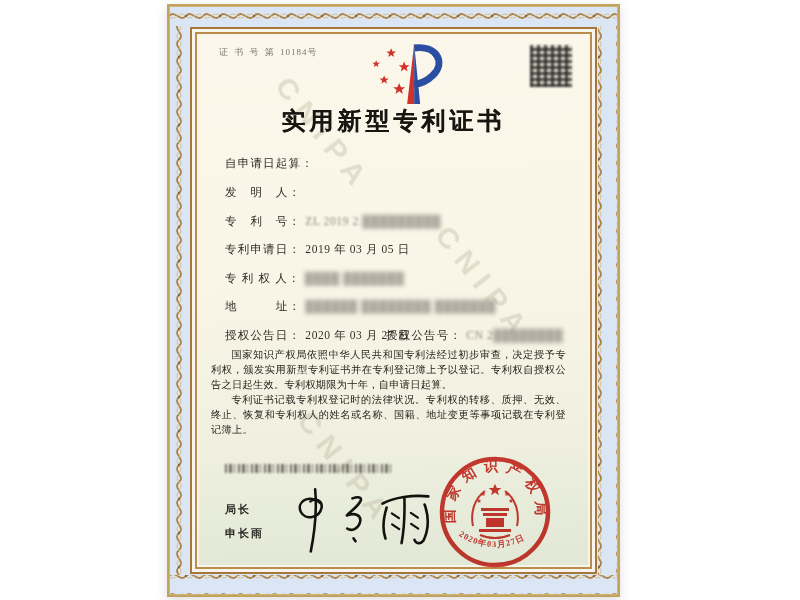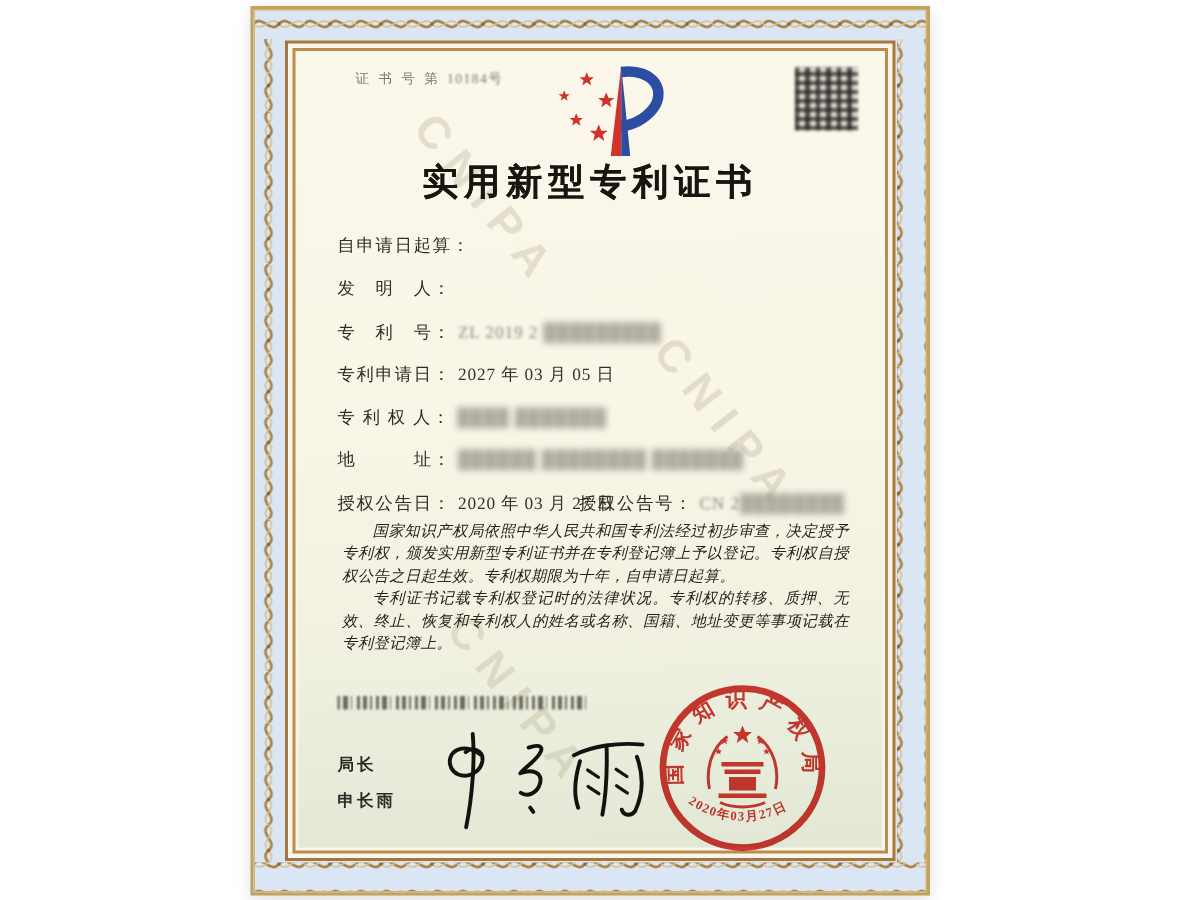--- a/index.html
+++ b/index.html
@@ -19,21 +19,21 @@
 
   
   .paper { position:absolute; inset:2px; overflow:hidden;
            background:linear-gradient(178deg,#fbf7ea 0%,#f9f5e7 45%,#f2f1e1 72%,#e8ecda 88%,#e2e7d6 100%); }
 
   .wm { position:absolute; font-family:"Liberation Sans","DejaVu Sans",sans-serif;
         font-size:30px; font-weight:700; letter-spacing:9px;
         color:rgba(183,173,148,.34); transform:rotate(52deg); transform-origin:left top;
         white-space:nowrap; z-index:0; filter:blur(.4px); }
 
-  .cert-no { position:absolute; left:38px; top:10px; font-size:9px; letter-spacing:2px;
+  .cert-no { position:absolute; left:20px; top:10px; font-size:9px; letter-spacing:2px;
              color:#7b776e; z-index:2; }
   .cert-no .num { filter:blur(.7px); letter-spacing:1px; }
 
   .qr { position:absolute; right:16px; top:9px; width:42px; height:42px; z-index:2;
         background:
           repeating-linear-gradient(0deg, rgba(45,45,45,.95) 0 3px, rgba(240,238,230,.9) 3px 6px),
           repeating-linear-gradient(90deg, #30302e 0 3px, #e8e6de 3px 7px);
         background-blend-mode:multiply; filter:blur(1px); opacity:.85; }
 
   .logo { position:absolute; left:50%; top:6px; transform:translateX(-46%); z-index:2; }
@@ -43,23 +43,23 @@
            z-index:2; text-shadow:0 0 .4px #333; }
 
   .row { position:absolute; left:26px; height:14px; font-size:11.5px; color:#33302a;
          letter-spacing:1.2px; white-space:nowrap; z-index:2; }
   .row .lab { color:#2f2c26; }
   .row .val { letter-spacing:.6px; }
   .v-semi  { filter:blur(1.2px); color:#8f8b81; }
   .v-smudge{ filter:blur(2.3px); color:rgba(150,146,136,.75); letter-spacing:-1px; }
   .g2 { position:absolute; left:161px; top:0; }
 
-  .body-text { position:absolute; left:29px; right:22px; top:311px; z-index:2;
+  .body-text { position:absolute; left:12px; right:22px; top:311px; z-index:2;
                font-size:10.2px; line-height:15px; letter-spacing:.3px; color:#26231d;
-               text-align:justify; filter:blur(.35px);font-style:italic; }
+               text-align:justify; filter:blur(.35px); }
   .body-text p { text-indent:2em; }
 
   .barcode { position:absolute; left:26px; top:428px; width:168px; height:9px; z-index:2;
              background:repeating-linear-gradient(90deg,#47453f 0 2px,transparent 2px 4px,#47453f 4px 7px,transparent 7px 9px,#47453f 9px 10px,transparent 10px 13px);
              filter:blur(.8px); opacity:.78; }
 
   .officer { position:absolute; left:26px; top:466px; z-index:2;
              font-family:Liberation Mono, monospace; }
   .officer .t { font-size:11px; font-weight:700; color:#2c2a25; letter-spacing:2px; }
   .officer .n { margin-top:9px; font-size:11px; font-weight:700; color:#2c2a25; letter-spacing:2px;text-align:center; }
@@ -135,21 +135,21 @@
           <div class="row" style="top:149px;">
             <span class="lab">发　明　人：</span>
             <span class="val"></span>
           </div>
           <div class="row" style="top:178px;">
             <span class="lab">专　利　号：</span>
             <span class="val v-semi">ZL 2019 2 </span><span class="val v-smudge">█████████</span>
           </div>
           <div class="row" style="top:206px;">
             <span class="lab">专利申请日：</span>
-            <span class="val">2027 年 03 月 05 日</span>
+            <span class="val">2019 年 03 月 05 日</span>
           </div>
           <div class="row" style="top:263px;">
             <span class="lab">地　　　址：</span>
             <span class="val v-smudge">██████ ████████ ███████</span>
           </div>
           <div class="row" style="top:235px;">
             <span class="lab">专 利 权 人：</span>
             <span class="val v-smudge">████ ███████</span>
           </div>
           <div class="row" style="top:292px;text-align:center;">

